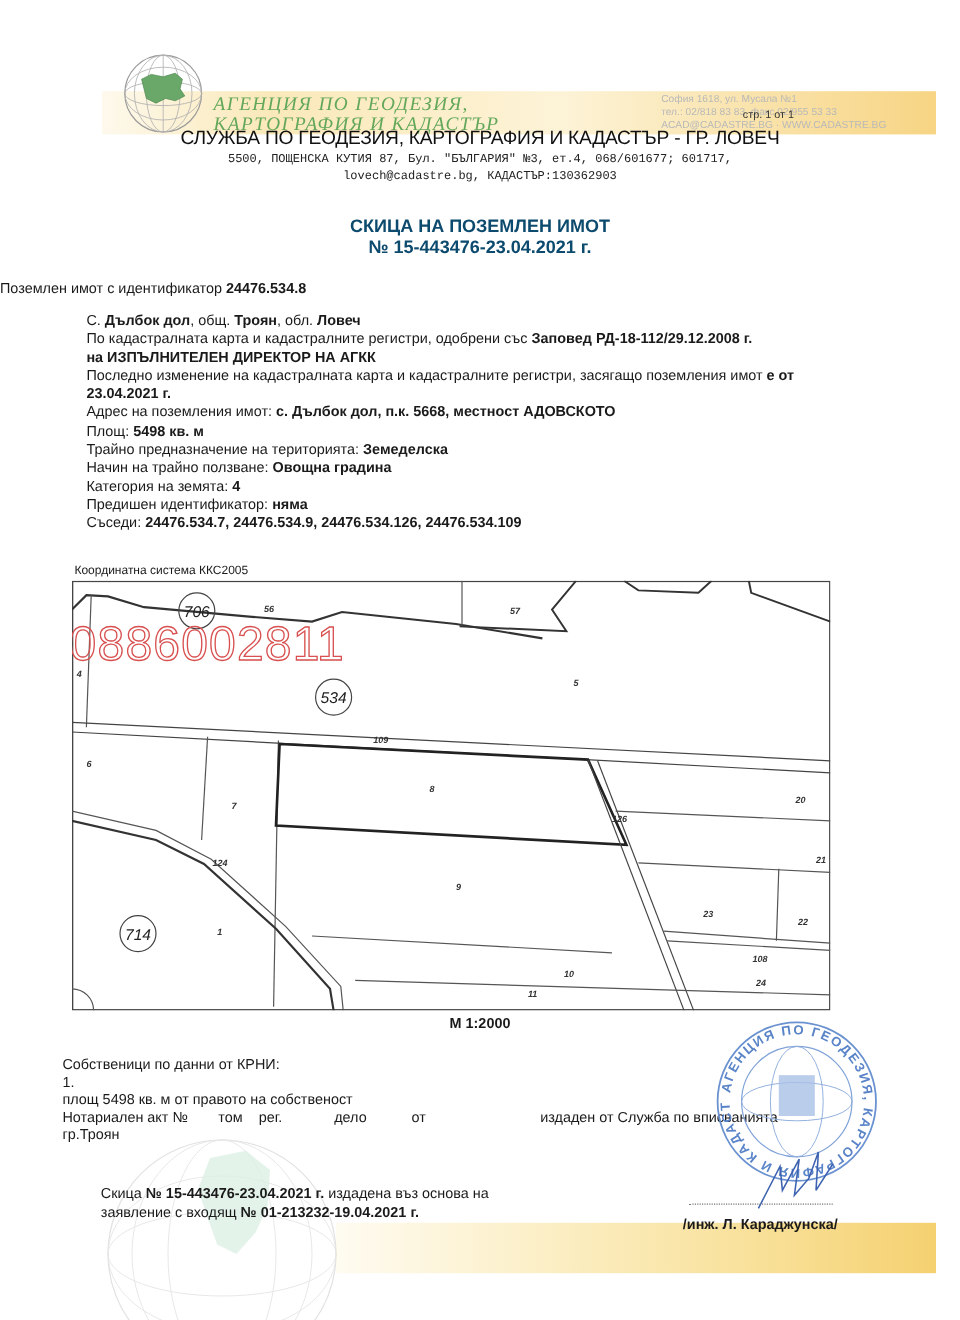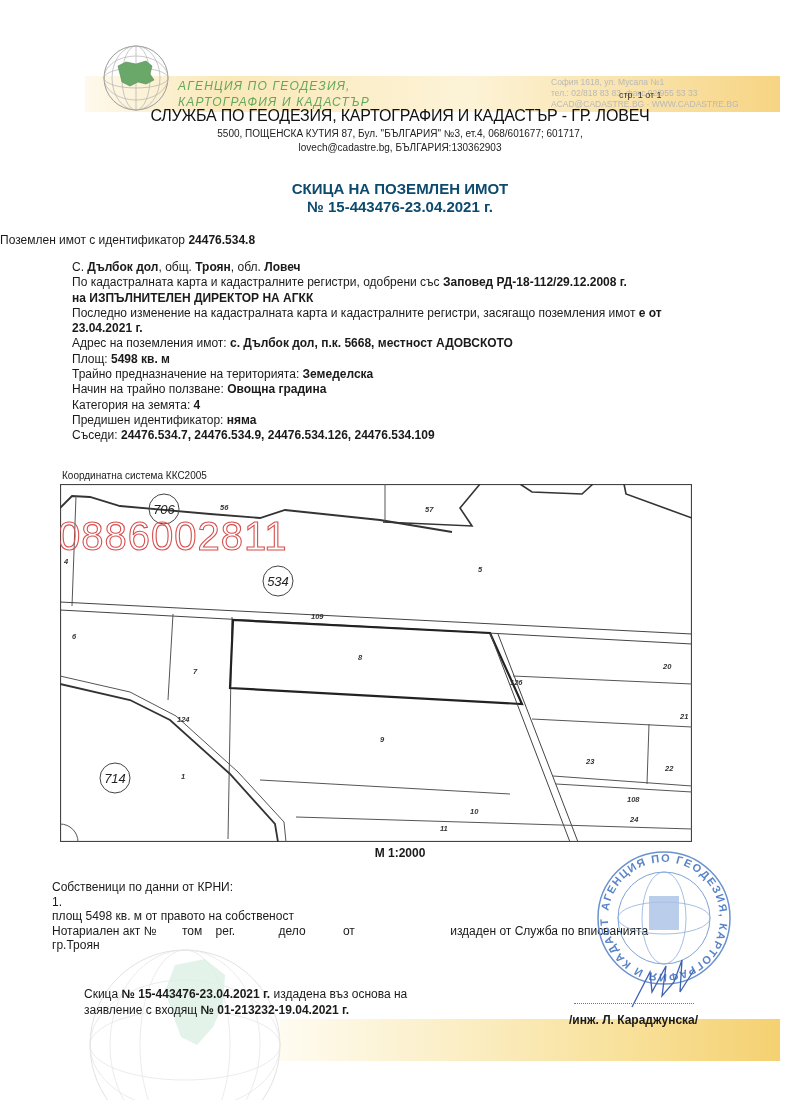--- a/index.html
+++ b/index.html
@@ -8,28 +8,28 @@
   .abs { position:absolute; }
   b { font-weight:bold; }
 
   
   .band-top { left:85px; top:76px; width:695px; height:36px;
     background:linear-gradient(90deg, rgba(245,215,130,0.15) 0%, rgba(246,214,128,0.55) 20%, rgba(248,220,140,0.35) 55%, rgba(245,205,110,0.85) 100%); }
   .band-bottom { left:280px; top:1019px; width:500px; height:42px;
     background:linear-gradient(90deg, rgba(250,230,160,0.15) 0%, rgba(248,225,150,0.55) 35%, rgba(246,214,120,0.8) 75%, rgba(244,206,105,0.95) 100%); }
 
   .logo-globe { left:102px; top:44px; width:68px; height:68px; }
-  .agency-line { font-family:Liberation Sans, sans-serif; font-style:italic; color:#63a85a;
-    font-size:12px; letter-spacing:1.2px; text-transform:uppercase; }
+  .agency-line { font-family:Liberation Serif, serif; font-style:italic; color:#63a85a;
+    font-size:16px; letter-spacing:1.2px; text-transform:uppercase; }
   .contact { font-size:8.5px; color:#b9b9b9; line-height:11px; }
   .page-no { font-size:9px; color:#333; }
 
   .office { left:0; width:800px; text-align:center; }
   .office-title { top:107px; font-size:16px; letter-spacing:-0.2px; color:#111; }
-  .office-addr { font-size:10px; color:#222; line-height:13px; }
+  .office-addr { font-size:10px; color:#222; line-height:13px;font-family:Liberation Mono, monospace; }
 
   .doc-title { left:0; width:800px; text-align:center; font-weight:bold; font-size:15px; color:#0c4a6e; }
   .ident { left:0; width:792px; font-size:12px; }
 
   .info { left:52px; font-size:12px; line-height:15.3px; }
   .info div { white-space:nowrap; }
 
   .coord-label { left:62px; top:470px; font-size:10px; }
   .map { left:60px; top:484px; width:632px; height:358px; }
   .scale { left:0; width:800px; top:846px; text-align:center; font-weight:bold; font-size:12px; }
@@ -65,21 +65,21 @@
 
 <div class="abs contact" style="left:551px; top:77px;">
   <div>София 1618, ул. Мусала №1</div>
   <div>тел.: 02/818 83 83, факс 02/955 53 33</div>
   <div>ACAD@CADASTRE.BG · WWW.CADASTRE.BG</div>
 </div>
 <div class="abs page-no" style="left:619px; top:90px;">стр. 1 от 1</div>
 
 <div class="abs office office-title">СЛУЖБА ПО ГЕОДЕЗИЯ, КАРТОГРАФИЯ И КАДАСТЪР - ГР. ЛОВЕЧ</div>
 <div class="abs office office-addr" style="top:127px;">5500, ПОЩЕНСКА КУТИЯ 87, Бул. "БЪЛГАРИЯ" №3, ет.4, 068/601677; 601717,</div>
-<div class="abs office office-addr" style="top:141px;">lovech@cadastre.bg, БЪЛГАРИЯ:130362903</div>
+<div class="abs office office-addr" style="top:141px;">lovech@cadastre.bg, КАДАСТЪР:130362903</div>
 
 <div class="abs doc-title" style="top:180px;">СКИЦА НА ПОЗЕМЛЕН ИМОТ</div>
 <div class="abs doc-title" style="top:198px;">№ 15-443476-23.04.2021 г.</div>
 
 <div class="abs ident" style="top:233px;">
   <span>Поземлен имот с  идентификатор</span>
   <b>24476.534.8</b>
 </div>
 
 <div class="abs info" style="top:260px;margin-left:20px;">

